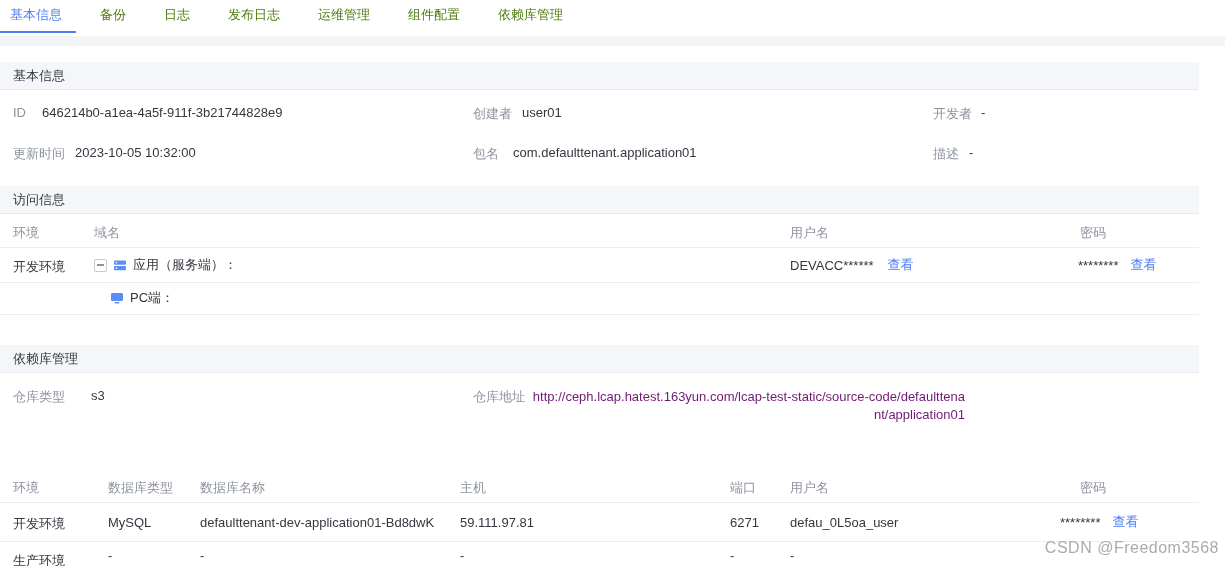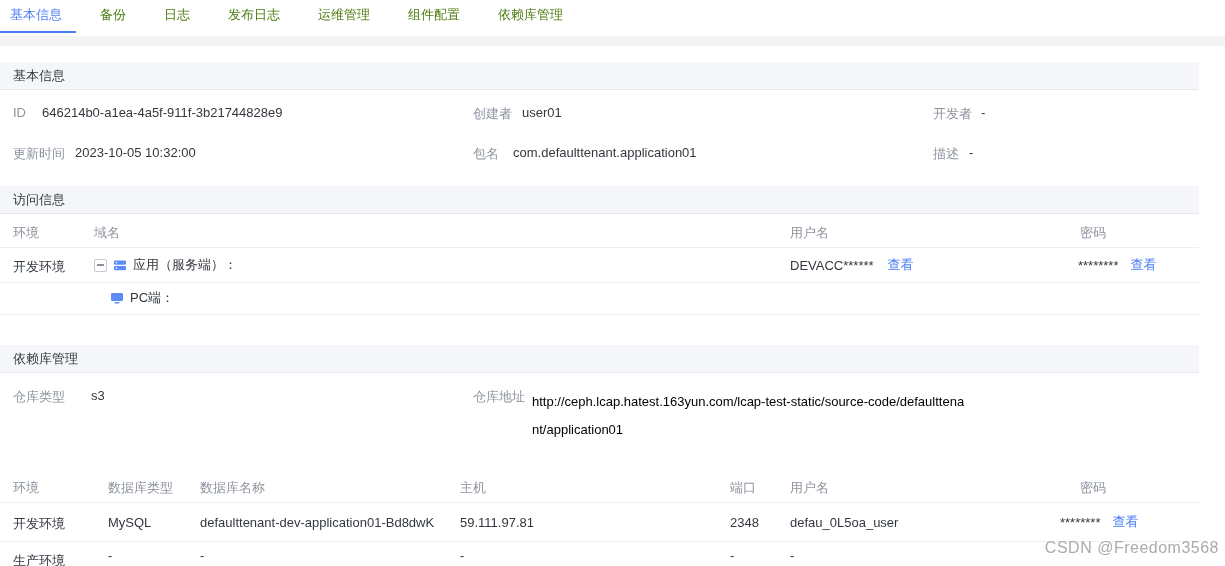--- a/index.html
+++ b/index.html
@@ -23,22 +23,22 @@
   .val{color:#33383f;}
   .link{color:#4c7ef7;cursor:pointer;}
   .gap12{margin-left:12px;}
   .gap14{margin-left:14px;}
   .mr6{margin-right:6px;}
 
   .minus-box{display:inline-flex;align-items:center;justify-content:center;width:13px;height:13px;
              border:1px solid #c6cad2;border-radius:2px;box-sizing:border-box;background:#fff;cursor:pointer;}
   .minus-box i{display:block;width:7px;height:1.5px;background:#8d939e;}
 
-  .wrapval{position:absolute;left:532px;top:388px;width:433px;line-height:28px;white-space:normal;
-           word-break:break-all;color:#000000;}
+  .wrapval{position:absolute;left:532px;top:388px;width:433px;line-height:18px;white-space:normal;
+           word-break:break-all;color:#701a75;text-align:right;}
 
   .watermark{position:absolute;top:539px;right:6px;font-size:16px;color:#ababab;letter-spacing:0.5px;}
 </style>
 </head>
 <body>
 
 <div class="page">
 
   <nav class="tabs">
     <div class="tab active">基本信息</div>
@@ -126,21 +126,21 @@
   <span class="f lbl" style="left:460px;top:479px">主机</span>
   <span class="f lbl" style="left:730px;top:479px">端口</span>
   <span class="f lbl" style="left:790px;top:479px">用户名</span>
   <span class="f lbl" style="left:1080px;top:479px">密码</span>
   <div class="hr" style="top:502px"></div>
 
   <span class="f val" style="left:13px;top:515px">开发环境</span>
   <span class="f val" style="left:108px;top:515px">MySQL</span>
   <span class="f val" style="left:200px;top:515px">defaulttenant-dev-application01-Bd8dwK</span>
   <span class="f val" style="left:460px;top:515px">59.111.97.81</span>
-  <span class="f val" style="left:730px;top:515px">2348</span>
+  <span class="f val" style="left:730px;top:515px">6271</span>
   <span class="f val" style="left:790px;top:515px">defau_0L5oa_user</span>
   <div class="grp" style="left:1060px;top:512px">
     <span class="val">********</span>
     <span class="link gap12">查看</span>
   </div>
   <div class="hr" style="top:541px"></div>
 
   <span class="f val" style="left:13px;top:552px">生产环境</span>
   <span class="f val" style="left:108px;top:548px">-</span>
   <span class="f val" style="left:200px;top:548px">-</span>

